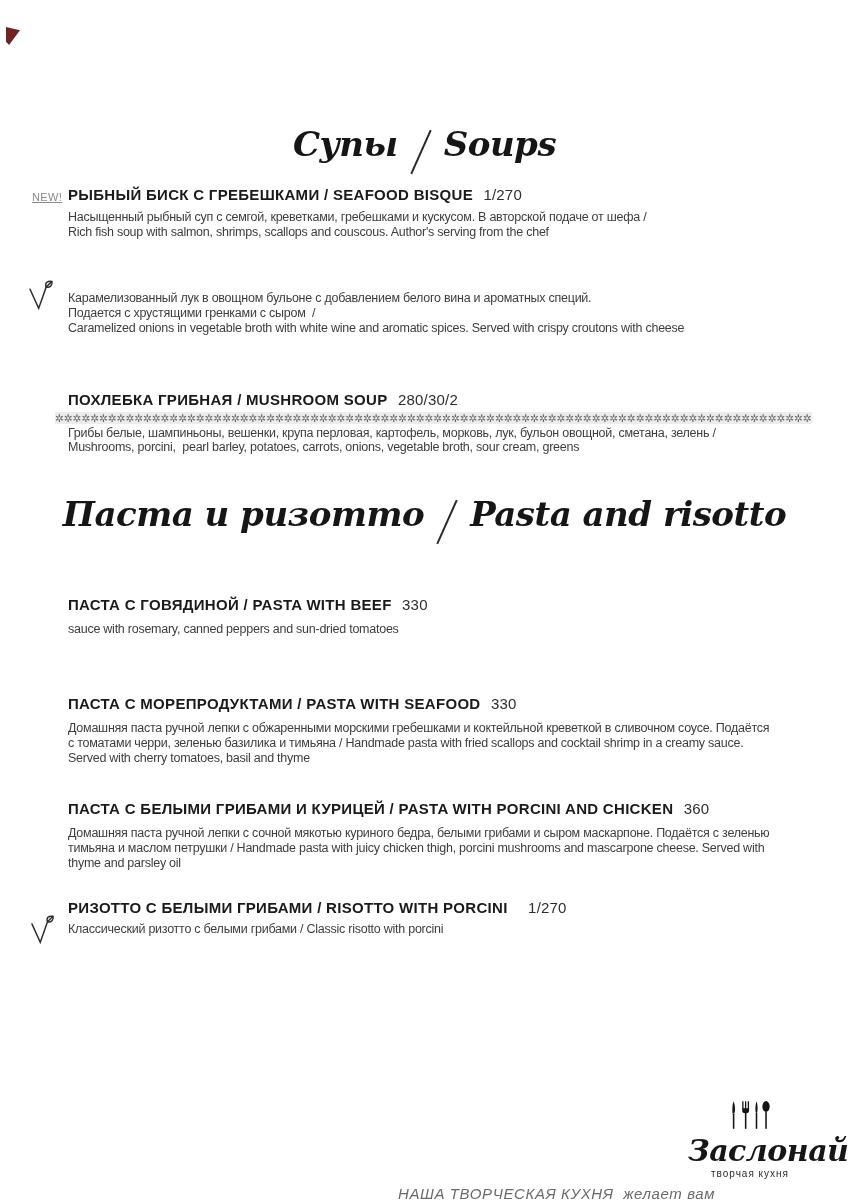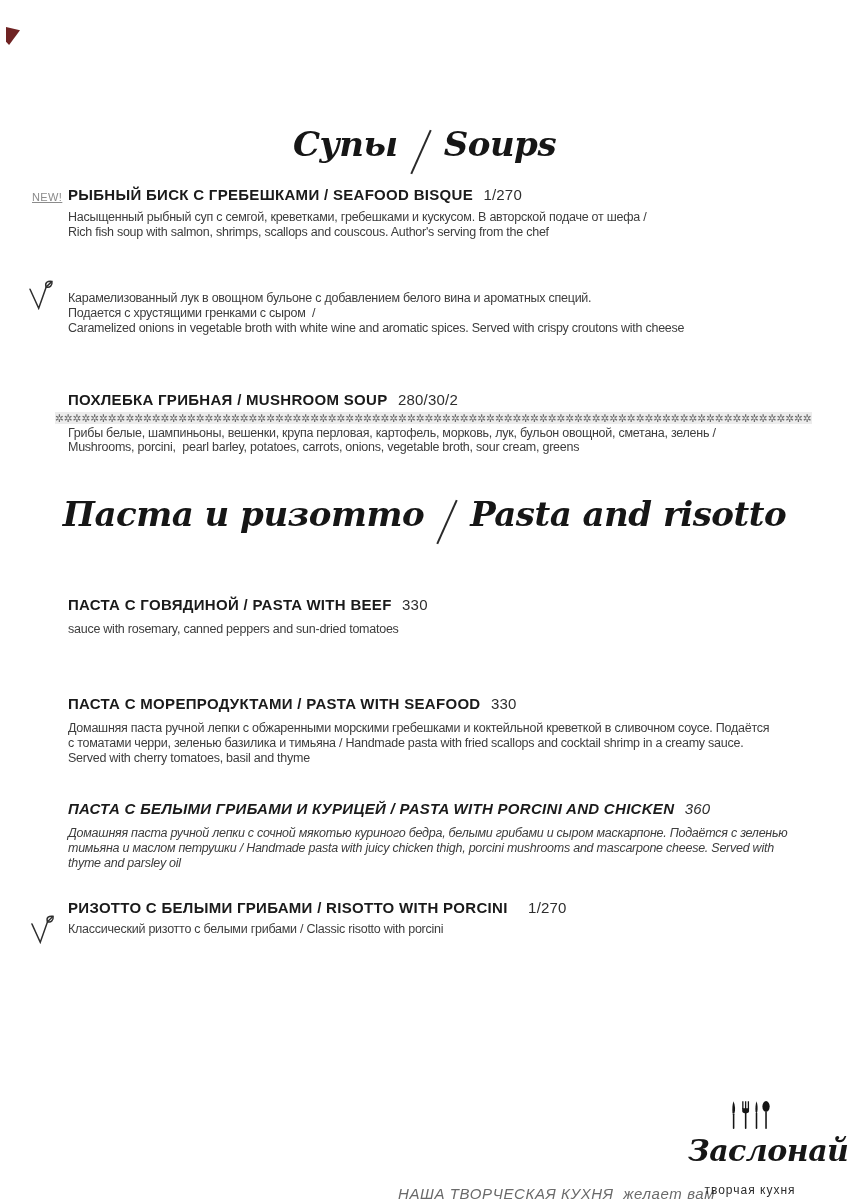--- a/index.html
+++ b/index.html
@@ -45,21 +45,21 @@
     font-family:"DejaVu Sans",sans-serif;font-size:10.5px;letter-spacing:0;
   }
   .footer-note{
     position:absolute;left:398px;top:1141px;width:300px;text-align:center;
     font-style:italic;font-size:15px;line-height:21px;color:#6a6a6a;letter-spacing:0.6px;
     white-space:pre;
   }
   .logo{position:absolute;left:688px;top:1099px;width:124px;text-align:center;}
   .logo .cutlery{margin:0 auto;}
   .logo-name{display:block;font-size:30px;line-height:32px;margin-top:-2px;}
-  .logo-tagline{display:block;font-size:12px;letter-spacing:1px;color:#2b2b2b;margin-top:16px;}
+  .logo-tagline{display:block;font-size:10px;letter-spacing:1px;color:#2b2b2b;margin-top:1px;}
 </style>
 </head>
 <body>
 
 <div class="page">
 
   <div class="corner-mark"></div>
 
   <header class="section-header" style="top:112px;">
     <span class="script">Супы</span><span class="slash"></span><span class="script">Soups</span>
@@ -124,21 +124,21 @@
       <span class="title">ПАСТА С МОРЕПРОДУКТАМИ / PASTA WITH SEAFOOD</span>
       <span class="portion">330</span>
     </div>
     <div class="desc" style="margin-top:8px;">
       <div class="desc-line">Домашняя паста ручной лепки с обжаренными морскими гребешками и коктейльной креветкой в сливочном соусе. Подаётся</div>
       <div class="desc-line">с томатами черри, зеленью базилика и тимьяна / Handmade pasta with fried scallops and cocktail shrimp in a creamy sauce.</div>
       <div class="desc-line">Served with cherry tomatoes, basil and thyme</div>
     </div>
   </section>
 
-  <section class="item" style="top:800px;font-style:italic;">
+  <section class="item" style="top:800px;">
     <div class="title-row">
       <span class="title">ПАСТА С БЕЛЫМИ ГРИБАМИ И КУРИЦЕЙ / PASTA WITH PORCINI AND CHICKEN</span>
       <span class="portion">360</span>
     </div>
     <div class="desc" style="margin-top:8px;">
       <div class="desc-line">Домашняя паста ручной лепки с сочной мякотью куриного бедра, белыми грибами и сыром маскарпоне. Подаётся с зеленью</div>
       <div class="desc-line">тимьяна и маслом петрушки / Handmade pasta with juicy chicken thigh, porcini mushrooms and mascarpone cheese. Served with</div>
       <div class="desc-line">thyme and parsley oil</div>
     </div>
   </section>

